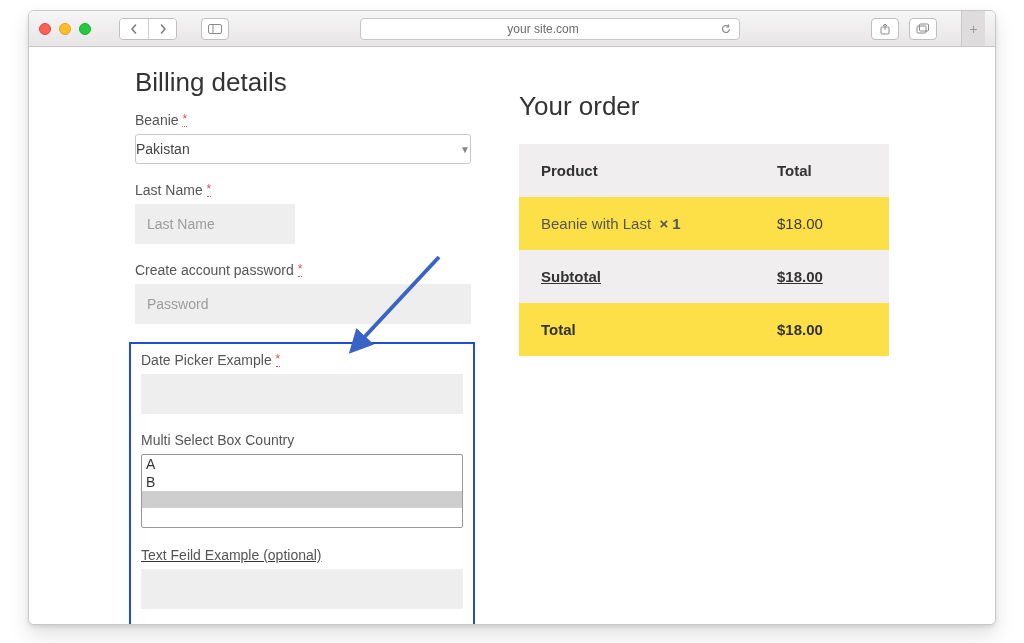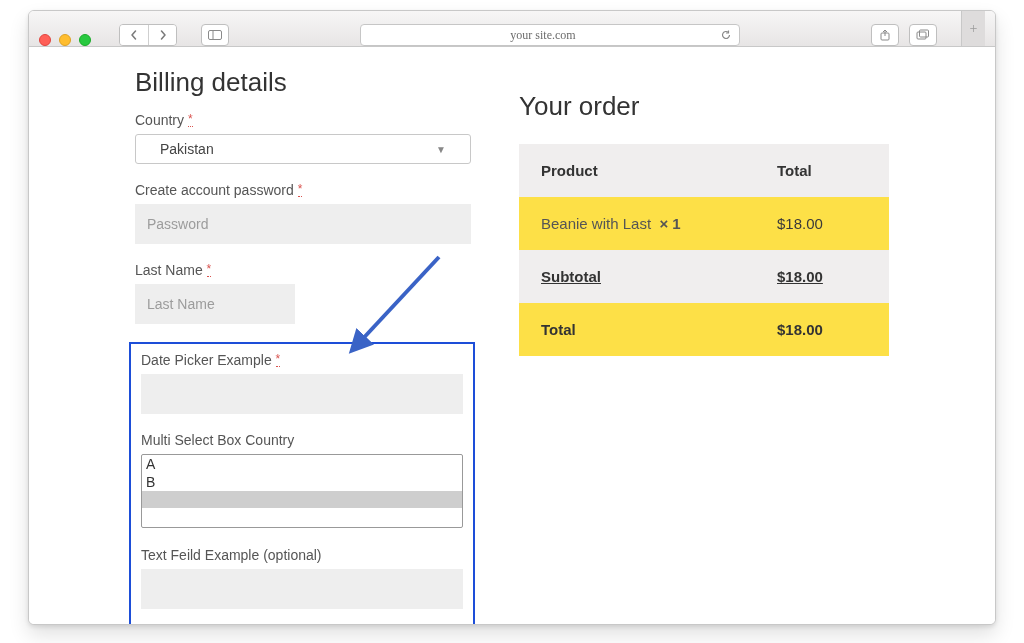--- a/index.html
+++ b/index.html
@@ -16,25 +16,24 @@
     background: #fff;
     border: 1px solid #c8c8c8;
     border-radius: 6px;
     box-shadow: 0 10px 20px rgba(0,0,0,0.12), 0 2px 4px rgba(0,0,0,0.10);
     overflow: hidden;
   }
   .titlebar {
     height: 36px;
     background: linear-gradient(#f7f6f6, #e7e5e5);
     border-bottom: 1px solid #c8c8c8;
-    display: flex; align-items: flex-end;
+    display: flex; align-items: center;
     padding: 0 10px;
     gap: 18px;
     position: relative;
-    font-family: Liberation Serif, serif;
   }
   .traffic { display: flex; gap: 8px; margin-right: 10px; }
   .tl { width: 12px; height: 12px; border-radius: 50%; }
   .tl.red { background:#ff5f57; border:1px solid #e0443e; }
   .tl.yel { background:#ffbd2e; border:1px solid #dea123; }
   .tl.grn { background:#28c940; border:1px solid #1aab29; }
 
   .navseg { display:flex; border:1px solid #bfbfbf; border-radius:4px; overflow:hidden; height:22px; }
   .navseg .btn { width:28px; display:flex; align-items:center; justify-content:center; background:#fff; }
   .navseg .btn + .btn { border-left:1px solid #cfcfcf; }
@@ -57,38 +56,38 @@
   .col-right { flex:1; }
 
   h2.section-title { font-size:26px; font-weight:400; color:#333; margin-bottom:14px; }
   h2.order-title { font-size:26px; font-weight:400; color:#333; margin-top:24px; margin-bottom:22px; }
 
   .field { margin-bottom:18px; }
   .field label { display:block; font-size:14px; color:#555; margin-bottom:6px; }
   .req { color:#d9534f; border-bottom:1px dotted #d9534f; font-size:12px; position:relative; top:-2px; }
   .select-wrap select, .select-fake {
     width:100%; height:30px; border:1px solid #c8c8c8; border-radius:3px;
-    background:#fff; font-size:14px; color:#444; padding:0 24px;
+    background:#fff; font-size:14px; color:#444; padding:0 0;
     -webkit-appearance:none; appearance:none;text-align:right;
   }
   .select-fake { display:flex; align-items:center; justify-content:space-between; }
   .select-caret { color:#888; font-size:10px; }
 
   .input-gray {
     width:100%; height:40px; background:#eeeeee; border:none; 
     padding:0 12px; font-size:14px; color:#6d6d6d;
   }
   .input-gray.short { width:160px; }
 
   .highlight-box {
     border:2px solid #1d4ed8; padding:8px 10px 14px;
     margin-top:4px; width:346px; margin-left:-6px;
   }
   .highlight-box .field { margin-bottom:18px; }
-  .highlight-box .field:last-child { margin-bottom:4px; }
+  .highlight-box .field:last-child { margin-bottom:4px;text-decoration:underline; }
   .highlight-box label { font-size:14px; color:#555; }
   .multi {
     width:100%; height:74px; border:1px solid #999; background:#fff;
     font-size:14px; color:#333;
   }
   .multi option { padding:1px 4px; }
 
   
   .arrow-svg { position:absolute; left:314px; top:198px; pointer-events:none; }
 
@@ -172,35 +171,35 @@
       </div>
       <div class="newtab">+</div>
     </div>
 
     <div class="content">
 
       <div class="col-left">
         <h2 class="section-title">Billing details</h2>
 
         <div class="field">
-          <label><span>Country</span> <span class="req">*</span></label>
+          <label><span>Beanie</span> <span class="req">*</span></label>
           <div class="select-fake">
             <span>Pakistan</span>
             <span class="select-caret">▼</span>
           </div>
         </div>
 
         <div class="field">
+          <label><span>Last Name</span> <span class="req">*</span></label>
+          <input class="input-gray short" type="text" placeholder="Last Name" style="">
+        </div>
+
+        <div class="field">
           <label><span>Create account password</span> <span class="req">*</span></label>
           <input class="input-gray" type="password" placeholder="Password" style="">
-        </div>
-
-        <div class="field">
-          <label><span>Last Name</span> <span class="req">*</span></label>
-          <input class="input-gray short" type="text" placeholder="Last Name" style="">
         </div>
 
         <div class="highlight-box">
           <div class="field">
             <label><span>Date Picker Example</span> <span class="req">*</span></label>
             <input class="input-gray" type="text" style="">
           </div>
           <div class="field">
             <label>Multi Select Box Country</label>
             <select multiple="" class="multi" size="4">

